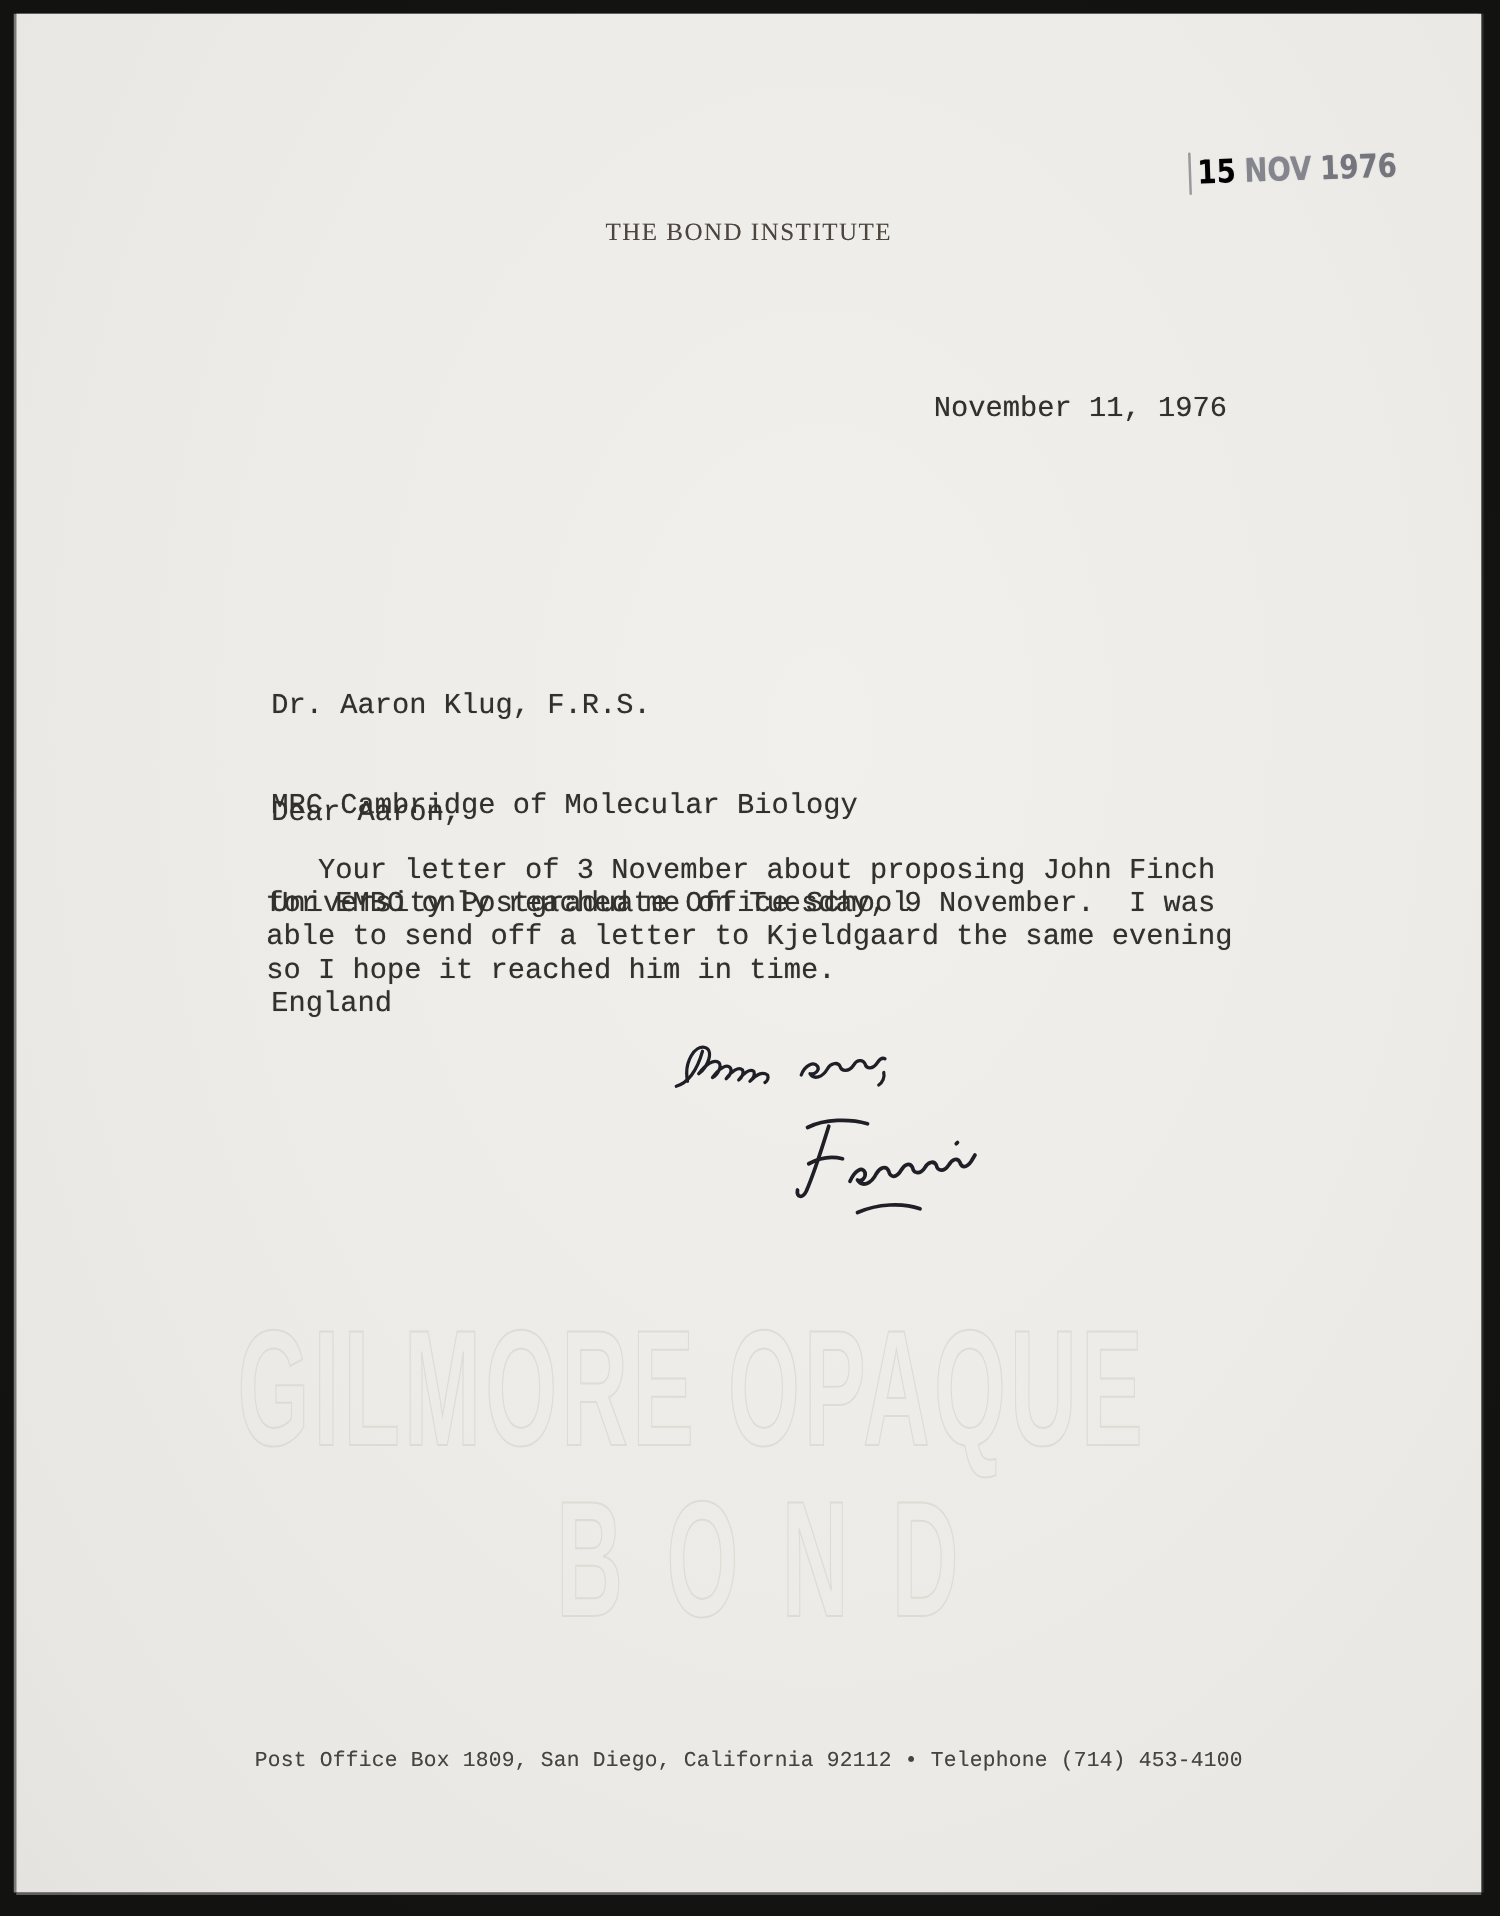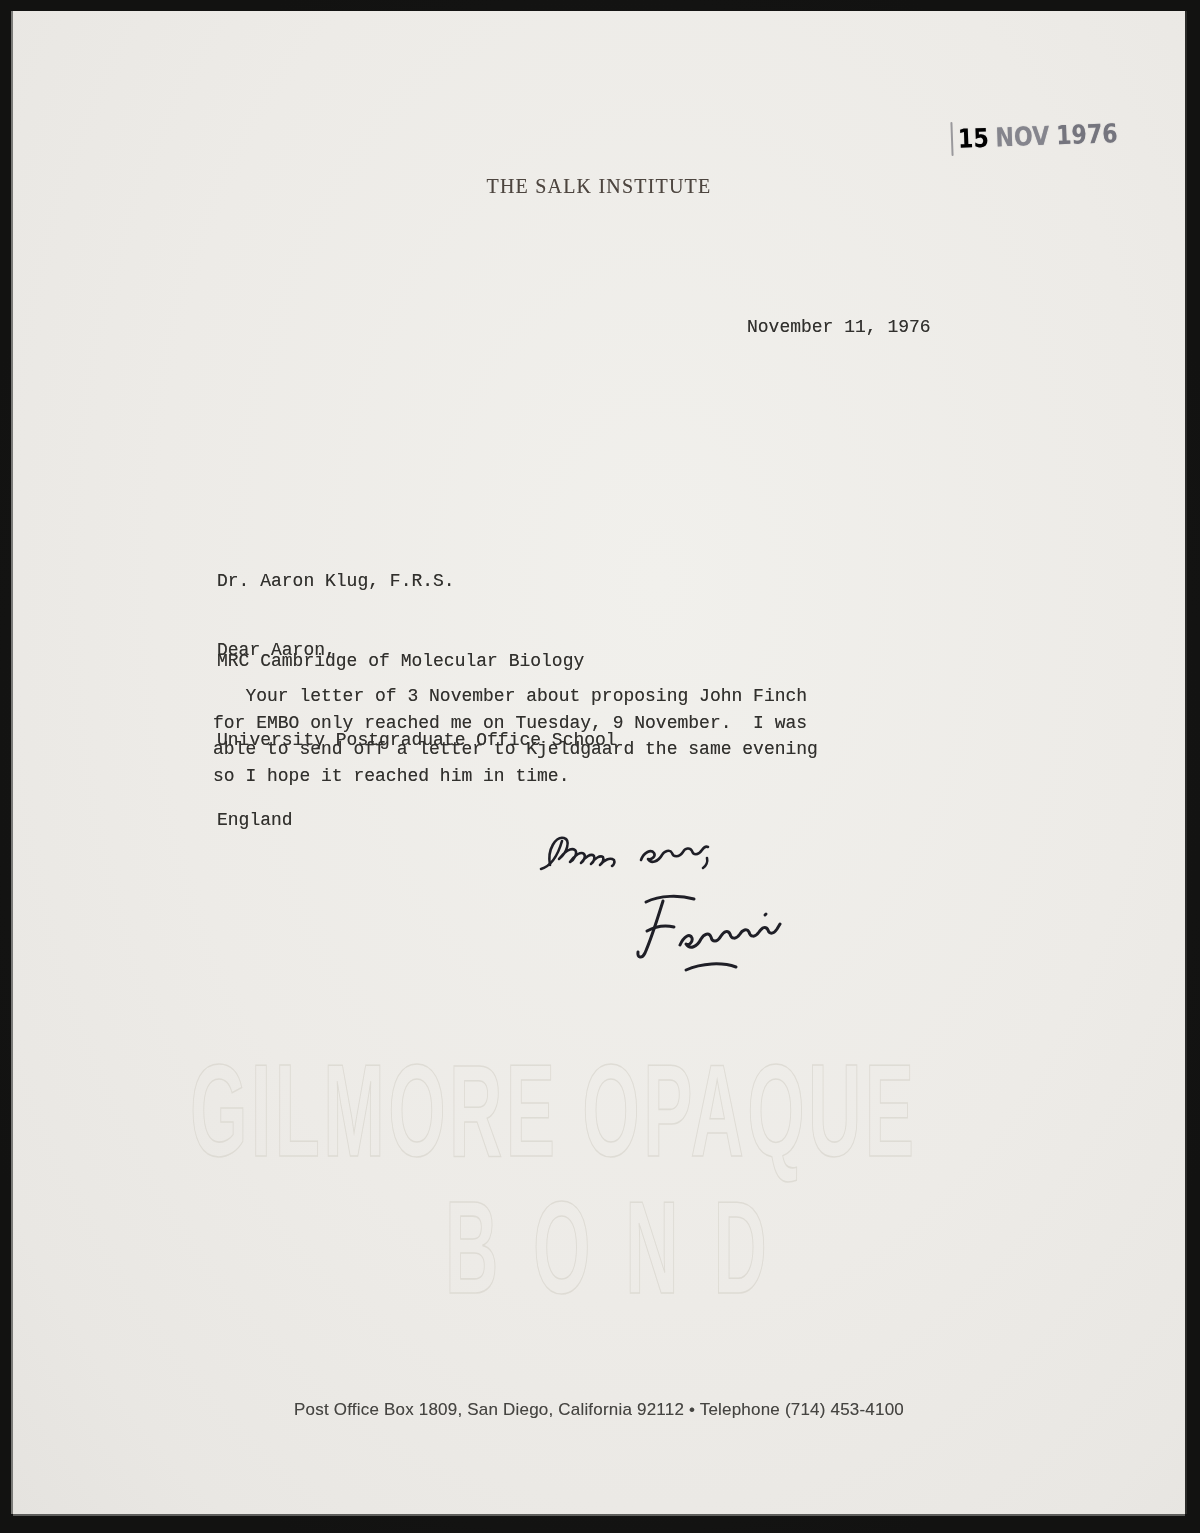--- a/index.html
+++ b/index.html
@@ -19,21 +19,21 @@
       radial-gradient(ellipse at 55% 38%, #f1f0ec 0%, #edebe7 55%, #e9e7e3 85%, #e5e3df 100%);
     box-shadow:
       -2px 0 0 rgba(210,210,206,0.55),
       0 2px 0 rgba(210,210,206,0.4),
       2px 0 0 rgba(60,60,58,0.6);
   }
   
   .typew{
     position:absolute;
     font-family:"Liberation Mono","DejaVu Sans Mono",monospace;
-    font-size:18px;line-height:26.5px;color:#31302d;
+    font-size:23px;line-height:26.5px;color:#31302d;
     white-space:pre;
     text-shadow:0 0 0.6px rgba(49,48,45,0.55);
   }
   .letterhead{
     position:absolute;top:164px;left:0;width:100%;
     text-align:center;
     font-family:"Liberation Serif","DejaVu Serif",serif;
     font-size:20px;letter-spacing:1.2px;color:#4d453f;
     text-shadow:0 0 0.5px rgba(77,69,63,0.4);
   }
@@ -49,21 +49,21 @@
   .stamp-text{
     font-family:"DejaVu Sans","Liberation Sans",sans-serif;
     font-weight:700;font-size:26px;
     transform:scaleX(0.85);transform-origin:left center;
     white-space:nowrap;
     text-shadow:0 0 1px rgba(120,120,128,0.5);
   }
   .stamp-month{color:#85858d;margin-left:8px;}
   .stamp-year{color:#75757e;margin-left:8px;}
   .date-line{left:734px;top:303px;}
-  .recipient{left:204px;top:504px;}
+  .recipient{left:204px;top:487px;}
   .salutation{left:204px;top:626px;}
   .body-text{left:200px;top:672px;}
   .handwriting{
     position:absolute;left:487px;top:794px;width:430px;height:200px;
   }
   .handwriting path{
     fill:none;stroke:#1f1f27;stroke-linecap:round;stroke-linejoin:round;
   }
   .watermark{
     position:absolute;
@@ -72,38 +72,38 @@
     color:transparent;
     -webkit-text-stroke:1.6px #d9d6ce;
     transform:scaleX(0.56);transform-origin:0 0;
     white-space:nowrap;opacity:0.72;filter:blur(0.4px);
   }
   .wm-line1{left:177px;top:1034px;letter-spacing:6px;}
   .wm-line2{left:432px;top:1171px;letter-spacing:62px;}
   .footer-line{
     position:absolute;left:0;top:1389px;width:1172px;
     text-align:center;
-    font-family:Liberation Sans, sans-serif;
+    font-family:Liberation Mono, monospace;
     font-size:17px;color:#454441;letter-spacing:0.2px;
     text-shadow:0 0 0.5px rgba(69,68,65,0.4);
   }
 </style>
 </head>
 <body>
 
 <div class="scan-bg"></div>
 
 <div class="paper">
 
   <div class="stamp">
     <div class="stamp-bracket"></div>
     <div class="stamp-text"><span>15</span><span class="stamp-month">NOV</span><span class="stamp-year">1976</span></div>
   </div>
 
-  <div class="letterhead">THE SALK INSTITUTE</div>
+  <div class="letterhead">THE BOND INSTITUTE</div>
 
   <div class="typew date-line">November 11, 1976</div>
 
   <div class="typew recipient">
     <div>Dr. Aaron Klug, F.R.S.</div>
     <div>MRC Cambridge of Molecular Biology</div>
     <div>University Postgraduate Office School</div>
     <div>England</div>
   </div>
 

